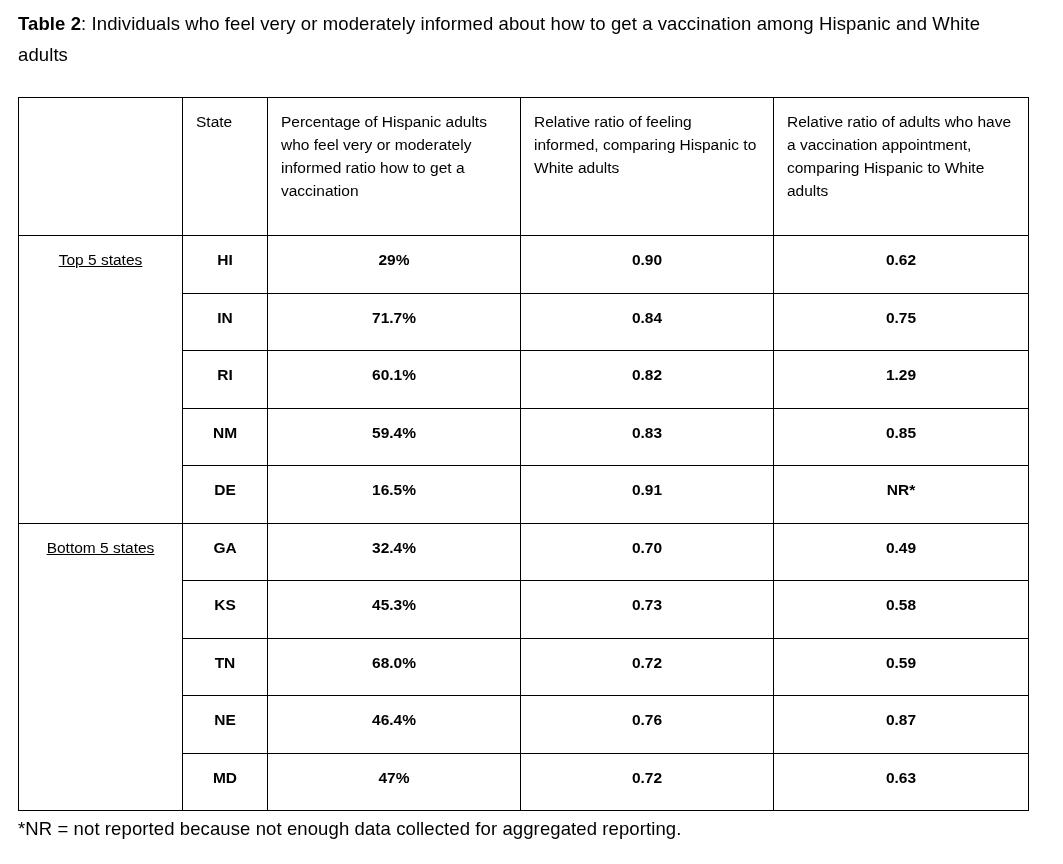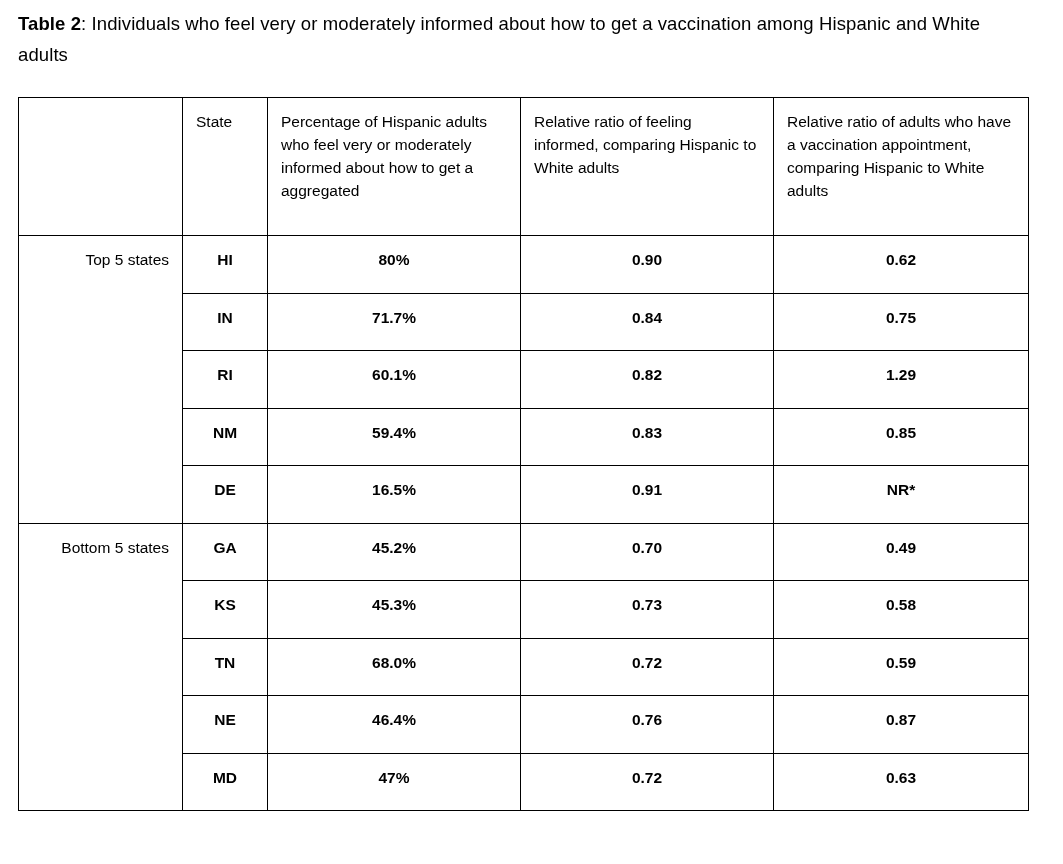--- a/index.html
+++ b/index.html
@@ -50,21 +50,22 @@
   }
   .data-table tbody tr {
     height: 57.5px;
   }
   .data-table th {
     font-weight: normal;
     text-align: left;
     padding-left: 13px;
   }
   td.group-cell {
-    text-align: right;
+    text-align: center;
+    text-decoration: underline;
   }
   td.cell-center {
     text-align: center;
     font-weight: bold;
   }
   .footnote {
     margin: 6px 0 0 0;
     font-size: 18.5px;
     line-height: 24px;
     letter-spacing: 0.1px;
@@ -82,30 +83,30 @@
       <col style="width:164px">
       <col style="width:85px">
       <col style="width:253px">
       <col style="width:253px">
       <col style="width:255px">
     </colgroup>
     <thead>
       <tr>
         <th></th>
         <th>State</th>
-        <th>Percentage of Hispanic adults who feel very or moderately informed about how to get a aggregated</th>
+        <th>Percentage of Hispanic adults who feel very or moderately informed ratio how to get a vaccination</th>
         <th>Relative ratio of feeling informed, comparing Hispanic to White adults</th>
         <th>Relative ratio of adults who have a vaccination appointment, comparing Hispanic to White adults</th>
       </tr>
     </thead>
     <tbody>
       <tr>
         <td class="group-cell" rowspan="5">Top 5 states</td>
         <td class="cell-center">HI</td>
-        <td class="cell-center">80%</td>
+        <td class="cell-center">29%</td>
         <td class="cell-center">0.90</td>
         <td class="cell-center">0.62</td>
       </tr>
       <tr>
         <td class="cell-center">IN</td>
         <td class="cell-center">71.7%</td>
         <td class="cell-center">0.84</td>
         <td class="cell-center">0.75</td>
       </tr>
       <tr>
@@ -122,21 +123,21 @@
       </tr>
       <tr>
         <td class="cell-center">DE</td>
         <td class="cell-center">16.5%</td>
         <td class="cell-center">0.91</td>
         <td class="cell-center">NR*</td>
       </tr>
       <tr>
         <td class="group-cell" rowspan="5">Bottom 5 states</td>
         <td class="cell-center">GA</td>
-        <td class="cell-center">45.2%</td>
+        <td class="cell-center">32.4%</td>
         <td class="cell-center">0.70</td>
         <td class="cell-center">0.49</td>
       </tr>
       <tr>
         <td class="cell-center">KS</td>
         <td class="cell-center">45.3%</td>
         <td class="cell-center">0.73</td>
         <td class="cell-center">0.58</td>
       </tr>
       <tr>
@@ -153,14 +154,15 @@
       </tr>
       <tr>
         <td class="cell-center">MD</td>
         <td class="cell-center">47%</td>
         <td class="cell-center">0.72</td>
         <td class="cell-center">0.63</td>
       </tr>
     </tbody>
   </table>
 
+  <p class="footnote">*NR = not reported because not enough data collected for aggregated reporting.</p>
 
 </div>
 
 </body></html>

